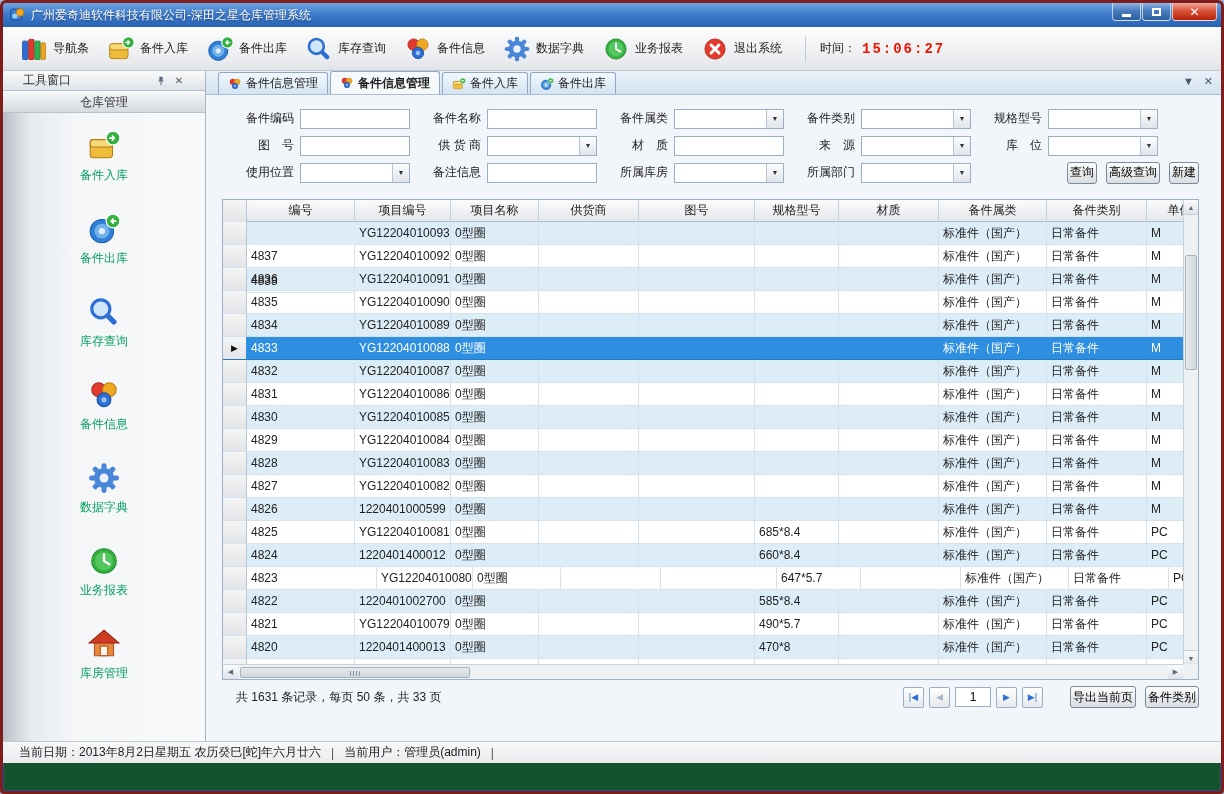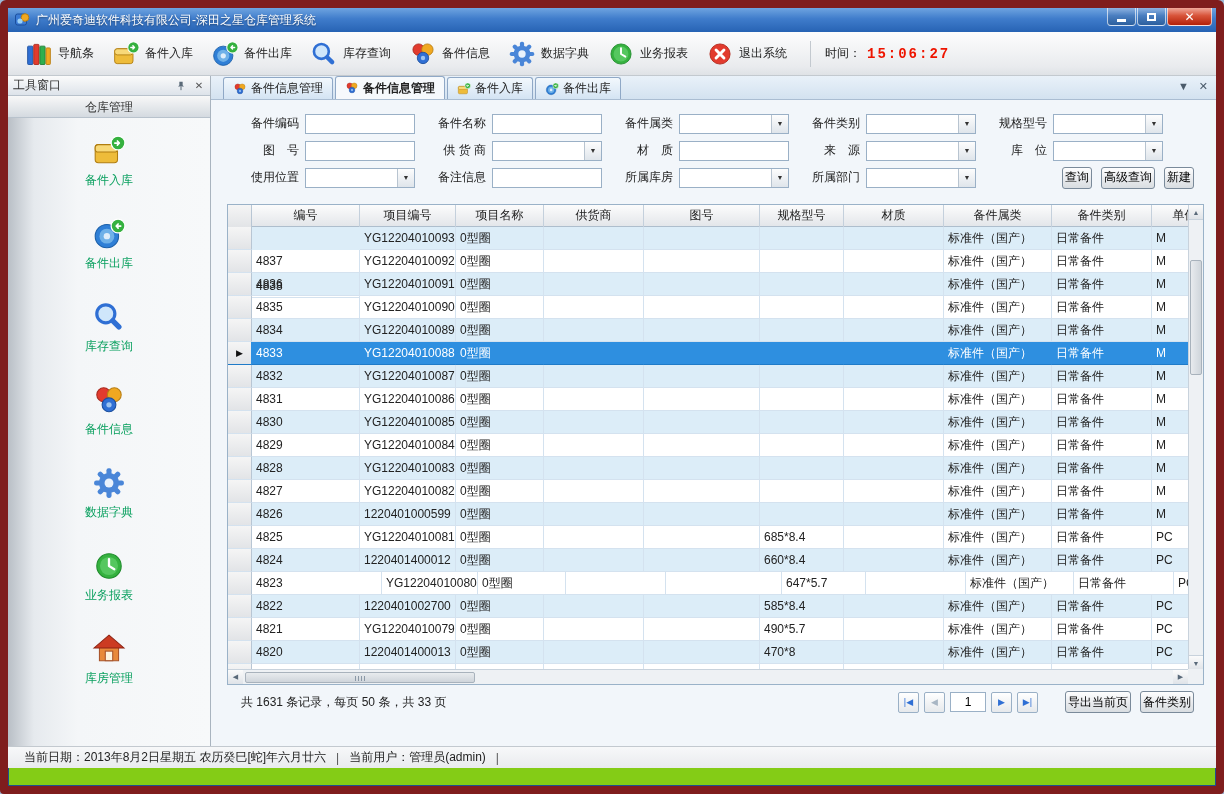--- a/index.html
+++ b/index.html
@@ -1,18 +1,18 @@
 <!DOCTYPE html>
 <html><head>
 <meta charset="utf-8">
 <style>
   *{box-sizing:border-box;margin:0;padding:0}
   html,body{width:1224px;height:794px;overflow:hidden}
   body{font-family:"Liberation Sans","DejaVu Sans",sans-serif;font-size:12px;color:#222;background:#9db8d6}
-  .window{position:absolute;inset:0;border:8px solid #7f1d1d;border-radius:6px 6px 4px 4px;overflow:hidden;background:#84cc16;box-shadow:inset 0 0 0 1px #1e4f8e}
+  .window{position:absolute;inset:0;border:3px solid #7f1d1d;border-radius:6px 6px 4px 4px;overflow:hidden;background:#14532d;box-shadow:inset 0 0 0 1px #1e4f8e}
   
   .titlebar{height:24px;background:linear-gradient(#6ea4e0,#3f7ccb 45%,#2763b4);display:flex;align-items:center;padding:0 4px;position:relative}
   .app-icon{width:16px;height:16px;display:inline-block;margin:0 6px 0 2px}
   .title{color:#fff;text-shadow:0 1px 2px rgba(0,0,0,.45)}
   .win-buttons{position:absolute;right:4px;top:0;display:flex}
   .winbtn{height:18px;width:29px;border:1px solid rgba(255,255,255,.65);border-top:none;border-radius:0 0 4px 4px;background:linear-gradient(#8fb4e2,#4a7ec0 45%,#2c5f9e);display:flex;align-items:center;justify-content:center;margin-left:1px;cursor:default}
   .winbtn.close{width:45px;background:linear-gradient(#f0a89a,#d8543a 45%,#b42108)}
   .winbtn .glyph-min{width:9px;height:3px;background:#fff;margin-top:7px}
   .winbtn .glyph-max{width:9px;height:8px;border:2px solid #fff}
   .winbtn .glyph-close{color:#fff;font-weight:bold;font-size:12px;line-height:1}
@@ -26,21 +26,21 @@
   .tb-label{margin-left:5px}
   .icon{display:inline-block;line-height:0}
   .icon-30{width:28px;height:28px}
   .icon-34{width:34px;height:34px}
   .icon-14{width:14px;height:14px}
   .tb-time{display:flex;align-items:center;margin-left:14px;padding-left:14px;border-left:1px solid #c3c9cf;height:26px}
   .time-value{color:#ee1500;font-weight:bold;font-size:14px;letter-spacing:2px;margin-left:6px;font-family:"Liberation Mono","DejaVu Sans Mono",monospace}
   
   .main{display:flex;height:670px}
   .sidebar{width:203px;border-right:1px solid #a9b4bf;background:linear-gradient(90deg,#b9bfc6 0,#e6eaee 26px,#f4f6f8 70px,#f7f9fa 100%);display:flex;flex-direction:column}
-  .sb-titlebar{height:20px;background:linear-gradient(#fbfbfb,#dde3ea);border-bottom:1px solid #b8c2cc;display:flex;align-items:center;padding:0 5px;color:#333}
+  .sb-titlebar{height:20px;background:linear-gradient(#fbfbfb,#dde3ea);border-bottom:1px solid #b8c2cc;display:flex;align-items:center;padding:0 20px;color:#333}
   .sb-btns{margin-left:auto;display:flex;align-items:center;gap:6px;color:#555}
   .sb-btn{cursor:default;font-size:10px;line-height:1;width:12px;height:12px;display:flex;align-items:center;justify-content:center}
   .sb-caption{height:22px;background:linear-gradient(#f8f8f8,#d4dae0);border-bottom:1px solid #b8c2cc;text-align:center;line-height:22px;color:#333}
   .sb-items{flex:1;padding-top:16px;display:flex;flex-direction:column;align-items:center}
   .sb-item{display:flex;flex-direction:column;align-items:center;margin-bottom:28px;cursor:default}
   .sb-label{margin-top:4px;color:#0aa05f}
   
   .content{flex:1;display:flex;flex-direction:column;background:#f2f6fa}
   .tabbar{height:24px;background:linear-gradient(#e9f1f9,#d3e2f0);border-bottom:1px solid #aabdd2;display:flex;align-items:flex-end;padding-left:12px;position:relative}
   .tab{display:inline-flex;align-items:center;gap:4px;height:22px;padding:0 9px;margin-right:2px;border:1px solid #8fa8c6;border-bottom:none;border-radius:3px 3px 0 0;background:linear-gradient(#f2f8fd,#d4e4f3);cursor:default}

